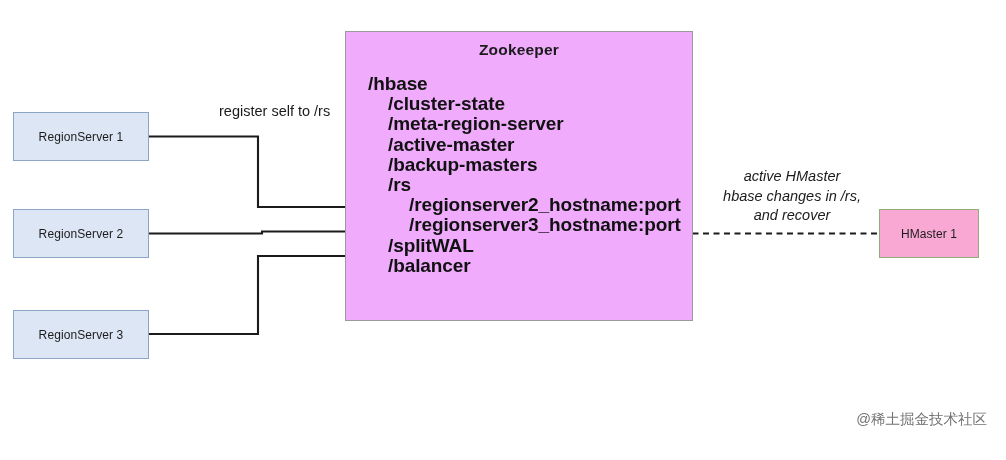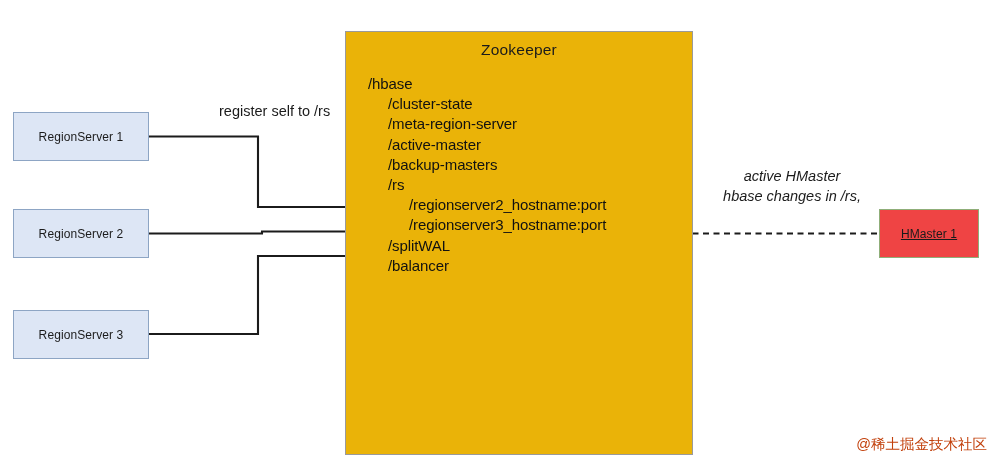--- a/index.html
+++ b/index.html
@@ -41,51 +41,51 @@
     border: 1.6px solid #8da5c4;
     width: 136px;
     height: 49px;
     left: 13px;
   }
   #rs1 { top: 112px; }
   #rs2 { top: 209px; }
   #rs3 { top: 310px; }
 
   .node-hmaster {
-    background: #ef4444;
+    background: #f9a8d4;
     border: 1.6px solid #8fae79;
     width: 100px;
     height: 49px;
     left: 879px;
     top: 209px;
-    text-decoration: underline;
   }
 
   
   #zookeeper {
     position: absolute;
     left: 345px;
     top: 31px;
     width: 348px;
-    height: 424px;
+    height: 290px;
     box-sizing: border-box;
-    background: #eab308;
+    background: #f0abfc;
     border: 1.5px solid #9a9a9a;
+    font-weight: bold;
   }
   #zk-title {
     text-align: center;
     font-size: 15.5px;
     color: #1b1b1b;
     margin-top: 9px;
     letter-spacing: .2px;
   }
   #zk-tree {
     margin-top: 15px;
     padding-left: 22px;
-    font-size: 15px;
+    font-size: 19px;
     color: #111111;
     line-height: 20.2px;
     letter-spacing: -.1px;
   }
   .zk-line { white-space: nowrap; }
   .zk-lvl0 { padding-left: 0px; }
   .zk-lvl1 { padding-left: 20px; }
   .zk-lvl2 { padding-left: 41px; }
 
   
@@ -107,23 +107,23 @@
     text-align: center;
     line-height: 19.5px;
     white-space: normal;
     font-style: italic;
   }
 
   
   #watermark {
     position: absolute;
     right: 19px;
-    bottom: 6px;
+    bottom: 31px;
     font-size: 14.5px;
-    color: #c2410c;
+    color: #737373;
     white-space: nowrap;
     margin-left: 35px;
   }
 </style>
 </head>
 <body>
 
 <div id="canvas">
 
   <svg id="wires" viewBox="0 0 1006 460" width="1006" height="460">
@@ -175,17 +175,18 @@
 
   <div class="node node-hmaster">
     <span>HMaster 1</span>
   </div>
 
   <div class="label" id="label-register">register self to /rs</div>
 
   <div class="label" id="label-watch">
     <div>active HMaster</div>
     <div>hbase changes in /rs,</div>
+    <div>and recover</div>
   </div>
 
   <div id="watermark">@稀土掘金技术社区</div>
 
 </div>
 
 </body></html>

